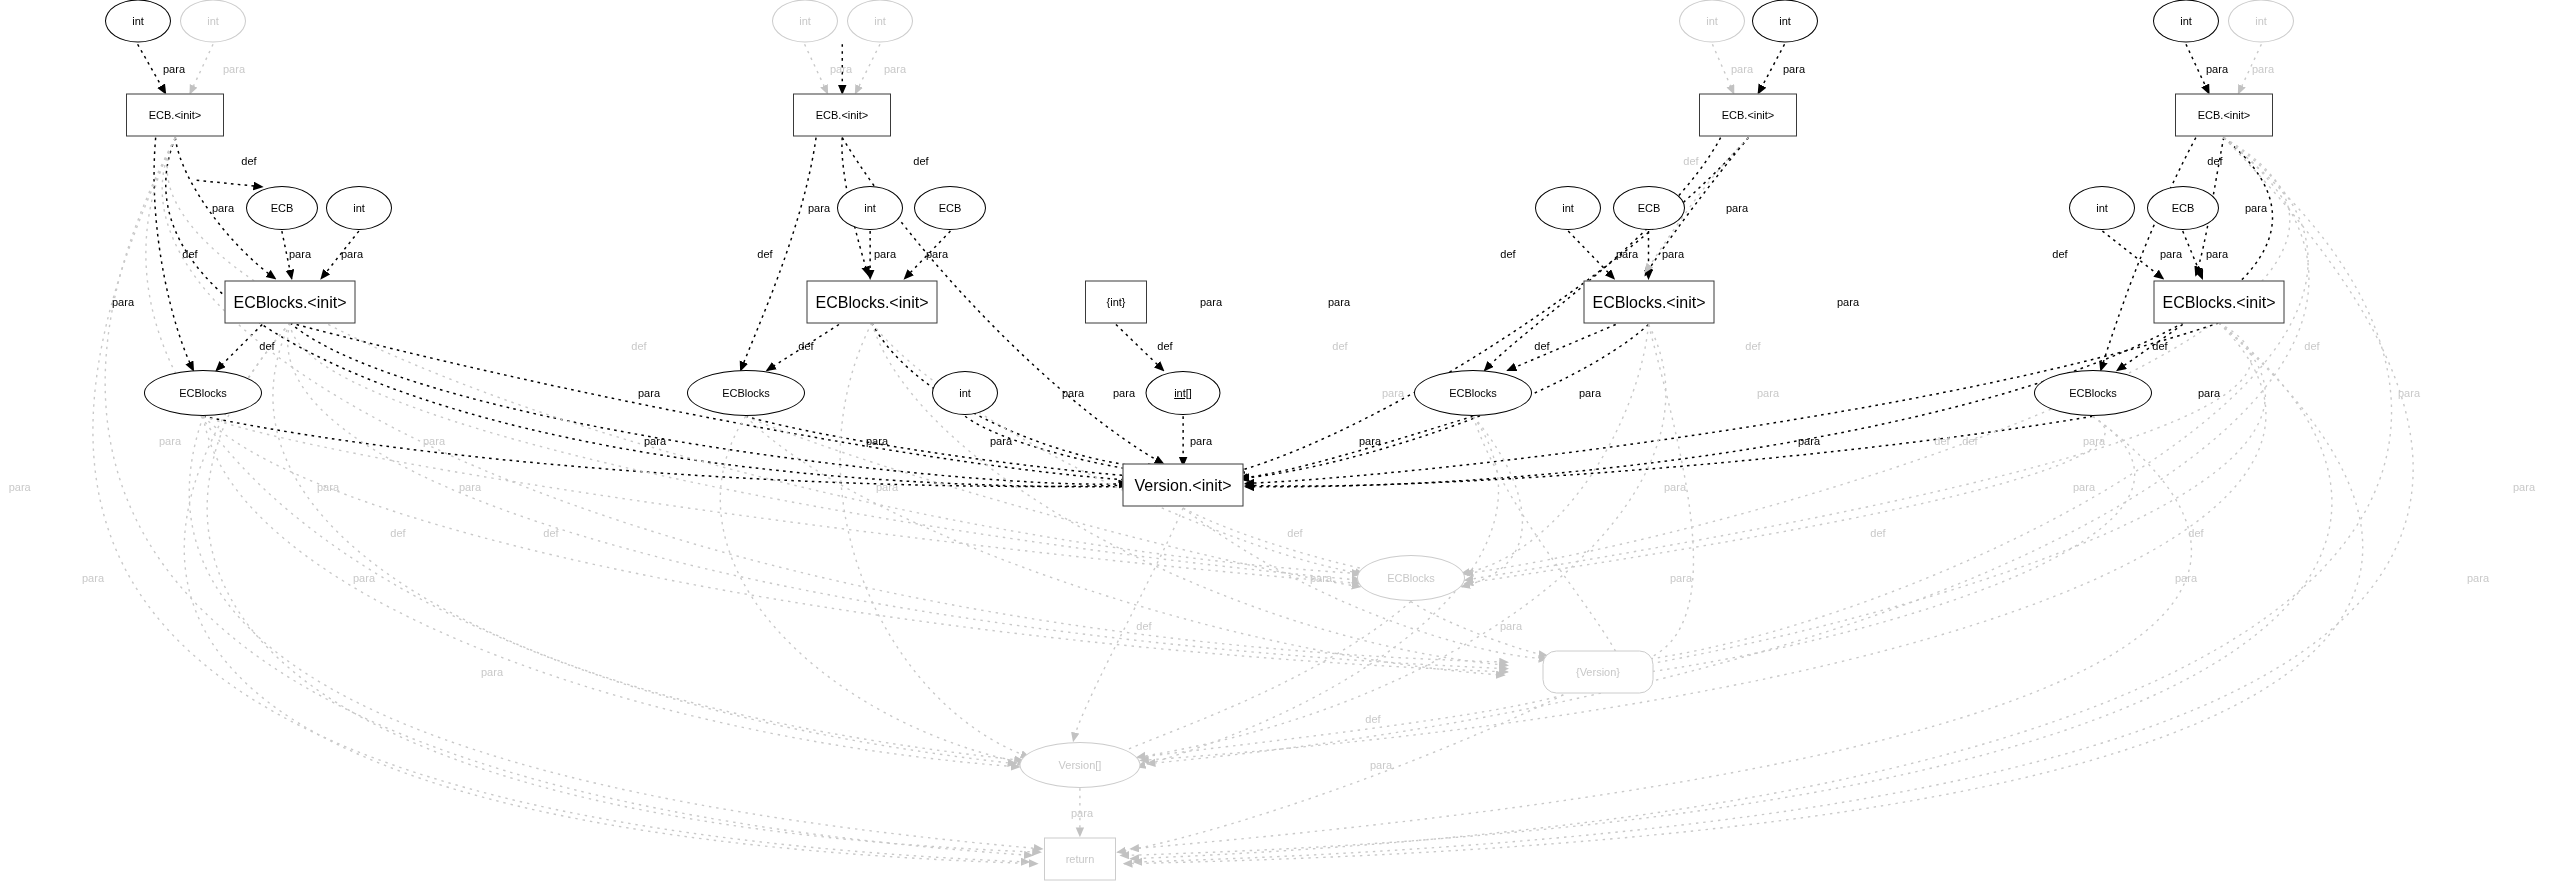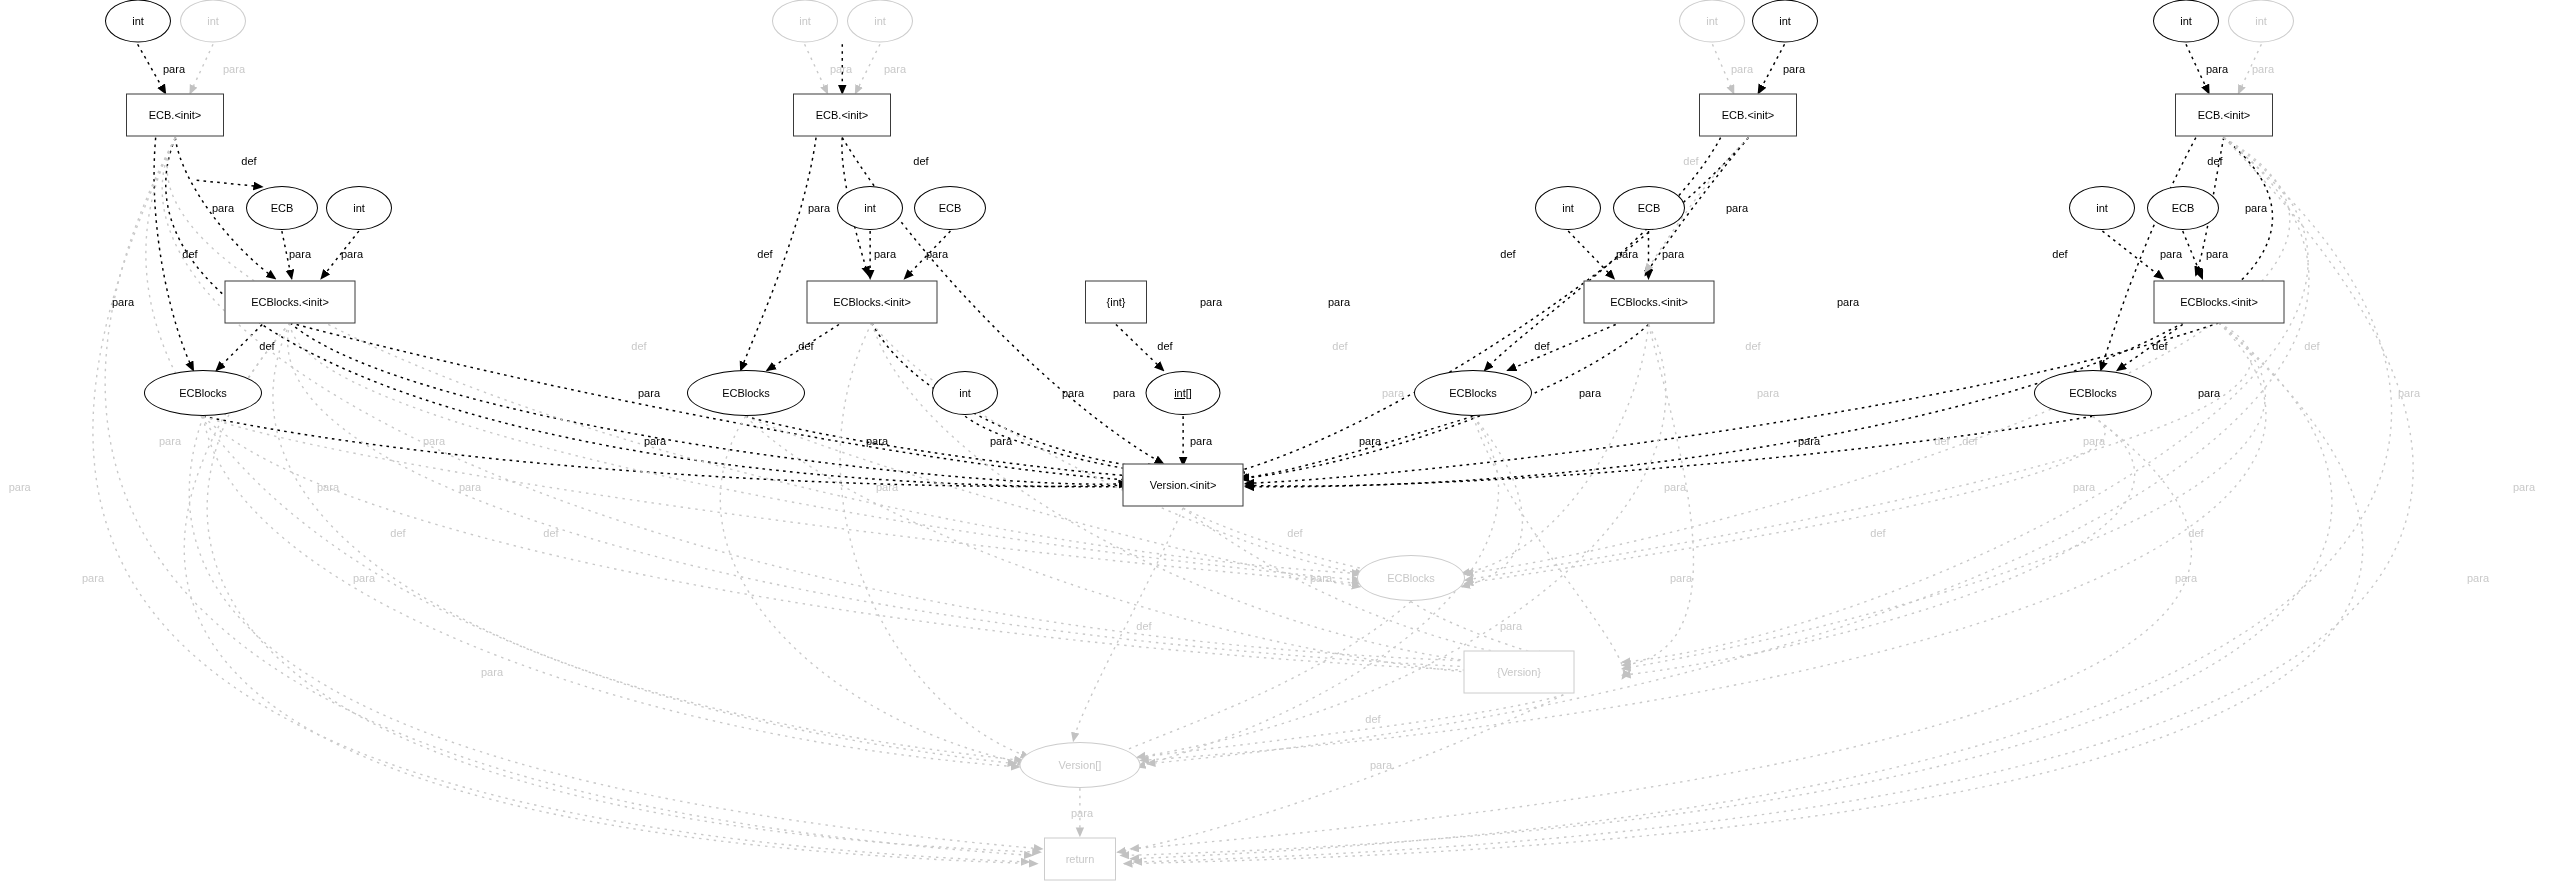--- a/index.html
+++ b/index.html
@@ -7,21 +7,21 @@
          font-family:"Liberation Sans","DejaVu Sans",sans-serif;overflow:hidden;}
   svg.edges{position:absolute;left:0;top:0;width:2576px;height:885px;}
   .node{position:absolute;transform:translate(-50%,-50%);
         display:flex;align-items:center;justify-content:center;
         box-sizing:border-box;background:#fff;white-space:nowrap;}
   .node.box{border:1.2px solid #3a3a3a;border-radius:0;}
   .node.ellipse{border:1.2px solid #000;border-radius:50%;}
   .node.dim{color:#c8c8c8;border-color:#cccccc;}
   .node.dim .t{color:#c8c8c8;}
   .t{font-size:11px;color:#000;line-height:1;}
-  .t.small{font-size:11px;}
+  .t.small{font-size:16px;}
   .elabel{position:absolute;transform:translate(-50%,-50%);
           font-size:11px;color:#000;white-space:nowrap;background:transparent;}
   .elabel.dim{color:#c9c9c9;}
 </style>
 </head>
 <body>
 
 <div id="stage">
 
   <svg class="edges" viewBox="0 0 1572 540" preserveAspectRatio="none">
@@ -226,21 +226,21 @@
       </div>
       <div class="node box" style="left: 2219px; top: 302px; width: 131px; height: 43px;">
         <span class="t small">ECBlocks.&lt;init&gt;</span>
       </div>
       <div class="node ellipse" style="left: 2093px; top: 393px; width: 118px; height: 46px;">
         <span class="t">ECBlocks</span>
       </div>
       <div class="node ellipse dim" style="left: 1411px; top: 578px; width: 108px; height: 46px;">
         <span class="t">ECBlocks</span>
       </div>
-      <div class="node box dim" style="left: 1519px; top: 672px; width: 111px; height: 43px;">
+      <div class="node box dim" style="left: 1598px; top: 672px; width: 111px; height: 43px; border-radius: 14px;">
         <span class="t">{Version}</span>
       </div>
       <div class="node ellipse dim" style="left: 1080px; top: 765px; width: 121px; height: 46px;">
         <span class="t">Version[]</span>
       </div>
       <div class="node box dim" style="left: 1080px; top: 859px; width: 72px; height: 43px;">
         <span class="t">return</span>
       </div>
     </div>
   <div id="labels">

